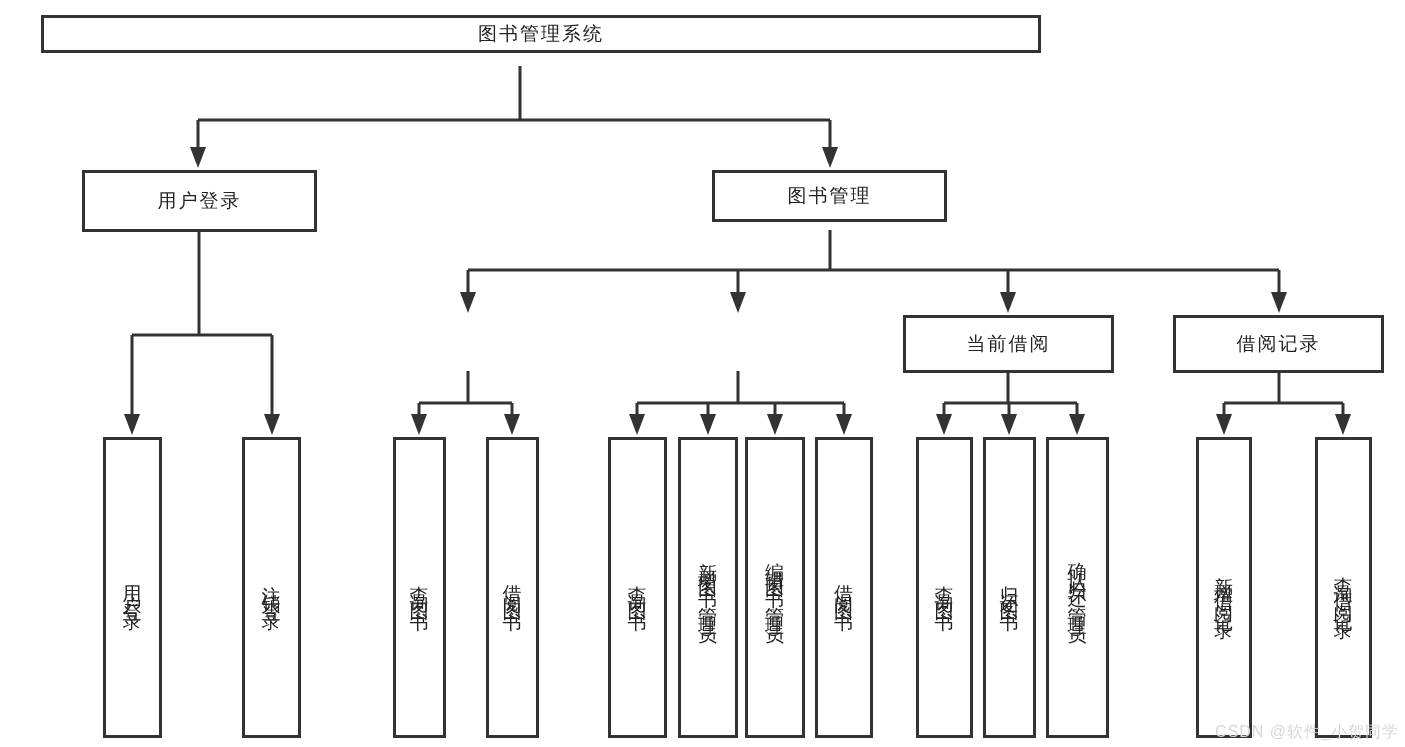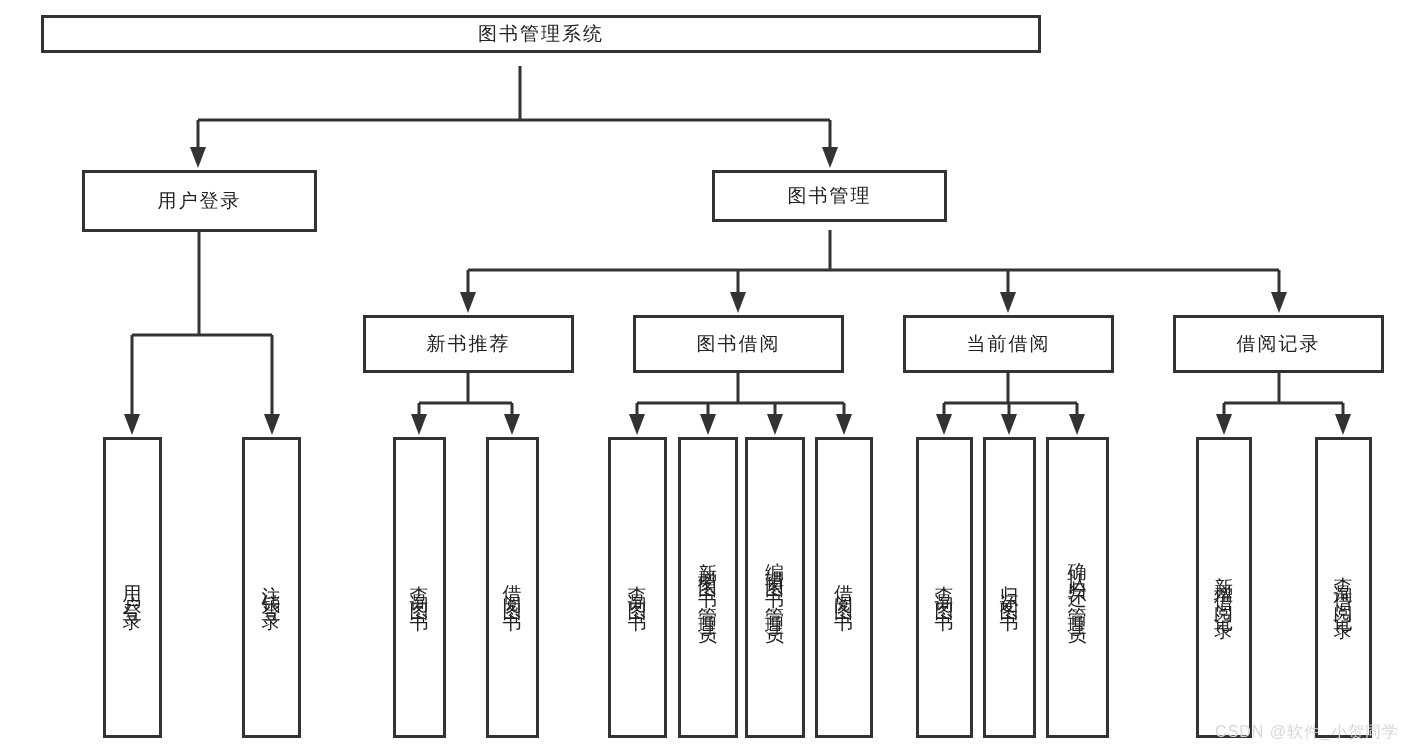--- a/index.html
+++ b/index.html
@@ -125,26 +125,20 @@
     <span class="lbl">图书管理系统</span>
   </div>
 
   <div class="node n-l2a">
     <span class="lbl">用户登录</span>
   </div>
   <div class="node n-l2b">
     <span class="lbl">图书管理</span>
   </div>
 
-  <div class="node n-l3 n-l3a">
-    <span class="lbl">新书推荐</span>
-  </div>
-  <div class="node n-l3 n-l3b">
-    <span class="lbl">图书借阅</span>
-  </div>
   <div class="node n-l3 n-l3d">
     <span class="lbl">借阅记录</span>
   </div>
   <div class="node n-l3 n-l3c">
     <span class="lbl">当前借阅</span>
   </div>
 
   <div class="leaf lf1">
     <span class="vlbl">用户登录</span>
   </div>

